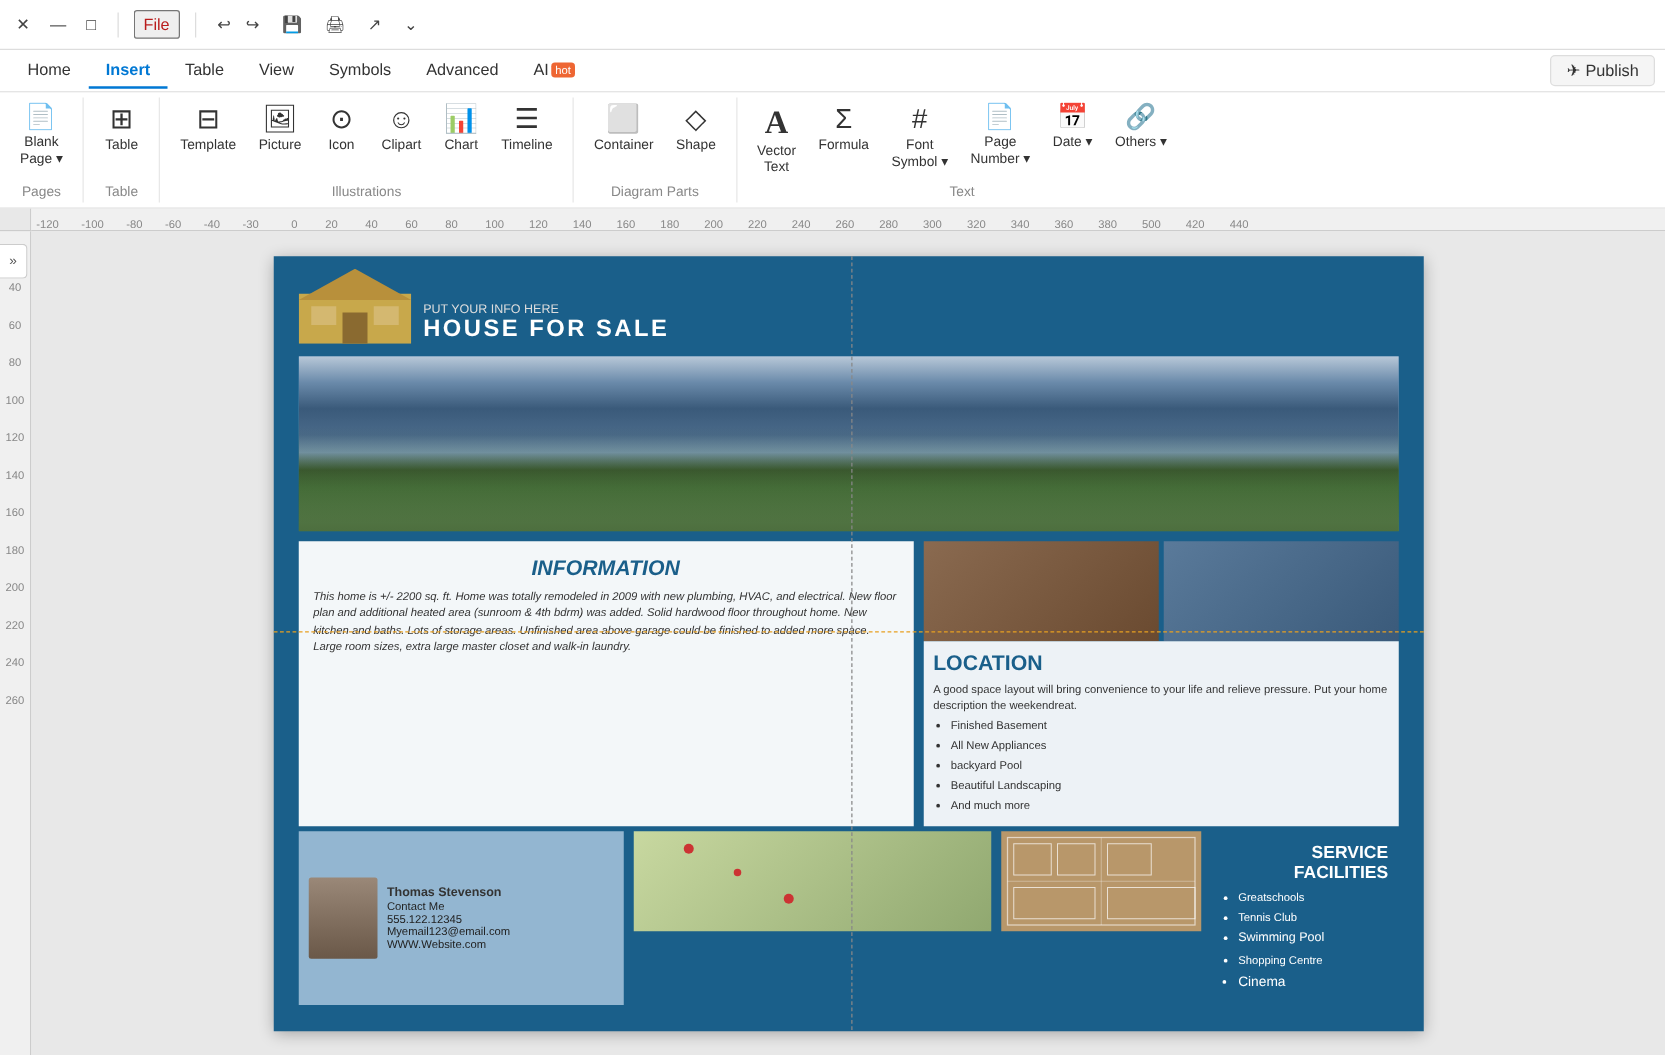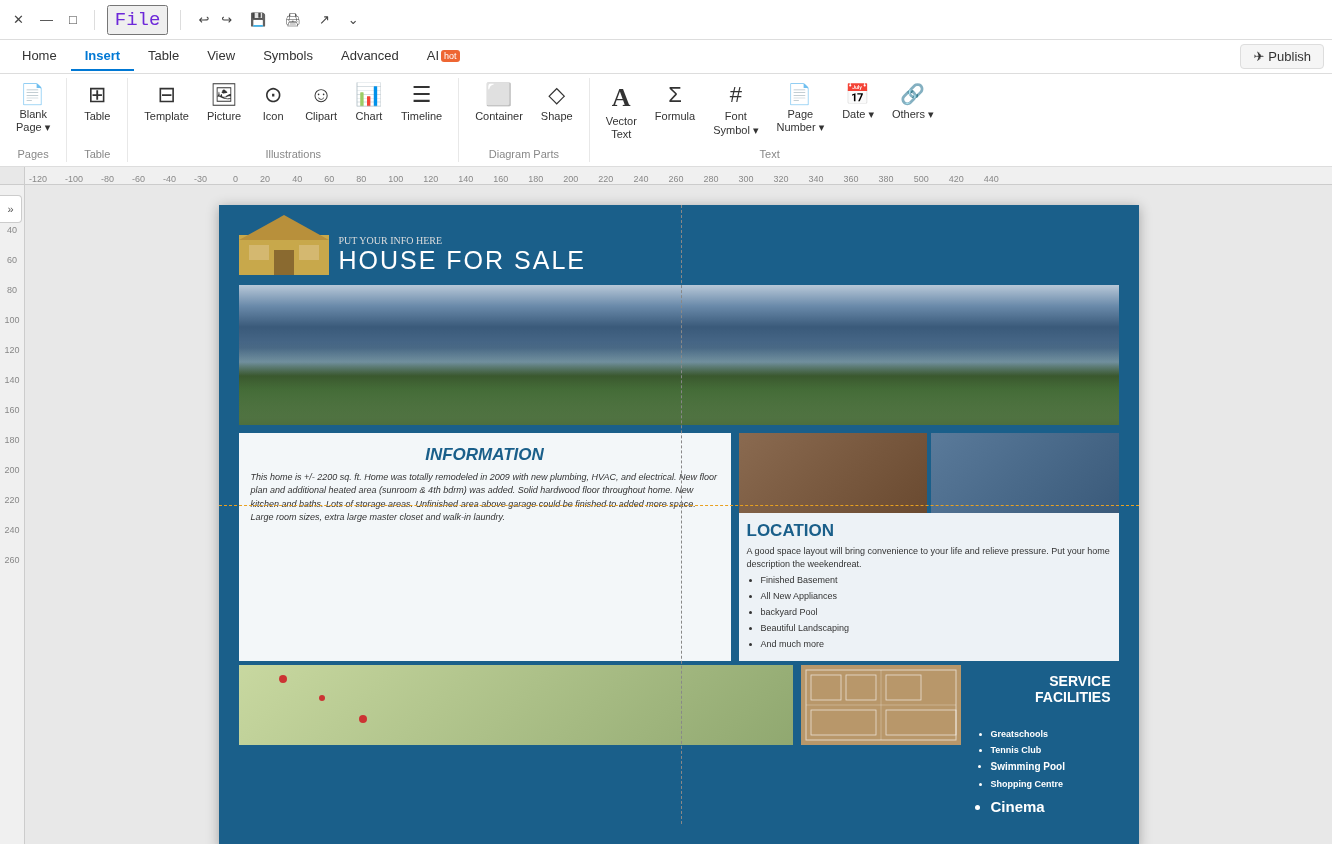--- a/index.html
+++ b/index.html
@@ -5,21 +5,21 @@
     * { box-sizing: border-box; margin: 0; padding: 0; }
     body { font-family: 'Segoe UI', Arial, sans-serif; background: #f0f0f0; width: 1332px; height: 844px; overflow: hidden; display: flex; flex-direction: column; }
 
     
     .title-bar {
       display: flex; align-items: center; background: #fff; border-bottom: 1px solid #ddd;
       padding: 4px 8px; height: 40px; gap: 8px;
     }
     .title-bar-left { display: flex; align-items: center; gap: 6px; }
     .title-btn { cursor: pointer; padding: 2px 5px; border: none; background: none; font-size: 13px; color: #444; }
-    .file-btn { font-size: 19px; color: #6d28d9; cursor: pointer; padding: 2px 6px; font-family: Liberation Mono, monospace; }
+    .file-btn { font-size: 13px; color: #b91c1c; cursor: pointer; padding: 2px 6px; }
     .undo-redo { display: flex; gap: 2px; }
     .toolbar-sep { width: 1px; background: #ddd; height: 20px; margin: 0 4px; }
     .title-spacer { flex: 1; }
 
     
     .menu-bar {
       display: flex; align-items: center; background: #fff; border-bottom: 1px solid #ddd;
       padding: 0 8px; height: 34px;
     }
     .menu-tab {
@@ -84,22 +84,22 @@
     }
 
     
     .page-canvas {
       width: 920px; background: #1a5f8a; position: relative; min-height: 620px;
       box-shadow: 0 2px 12px rgba(0,0,0,0.3);
     }
 
     
     .flyer-header { display: flex; align-items: flex-end; gap: 12px; margin-bottom: 10px; padding: 10px 20px 0 20px; }
-    .put-info { font-size: 10px; color: #ddd; font-family: Liberation Serif, serif; }
-    .house-for-sale { font-size: 25px; font-weight: 400; color: #fff; letter-spacing: 2px; }
+    .put-info { font-size: 10px; color: #ddd; }
+    .house-for-sale { font-size: 19px; font-weight: 700; color: #fff; letter-spacing: 2px; }
 
     .main-photo {
       width: 880px; height: 140px; margin: 0 20px;
       background: linear-gradient(180deg, #5b8ab5 0%, #7aa0c0 30%, #2c5f2e 80%, #3a7340 100%);
       position: relative; overflow: hidden;
     }
 
     .info-section { flex: 1; background: rgba(255,255,255,0.95); padding: 12px; }
     .info-title { color: #1a5f8a; font-size: 17px; font-weight: 900; text-align: center; margin-bottom: 6px; }
     .info-text { font-size: 9px; color: #333; line-height: 1.5; }
@@ -380,20 +380,30 @@
                 <li>backyard Pool</li>
                 <li>Beautiful Landscaping</li>
                 <li>And much more</li>
               </ul>
             </div>
           </div>
         </div>
 
         <div style="display:flex; margin:4px 20px 0 20px; gap:8px;">
 
+          <div class="agent-box">
+            <div style="width:55px; height:65px; background: linear-gradient(180deg, #9a8878, #6a5848); flex-shrink:0; border-radius:2px;"></div>
+            <div class="agent-info">
+              <div class="agent-name">Thomas Stevenson</div>
+              <div>Contact Me</div>
+              <div>555.122.12345</div>
+              <div>Myemail123@email.com</div>
+              <div>WWW.Website.com</div>
+            </div>
+          </div>
 
           <div style="flex:1; height:80px; background: linear-gradient(135deg, #c8d8a0, #90a870); position:relative;">
 
             <div style="position:absolute; top:10px; left:40px; width:8px; height:8px; background:#c33; border-radius:50%;"></div>
             <div style="position:absolute; top:30px; left:80px; width:6px; height:6px; background:#c33; border-radius:50%;"></div>
             <div style="position:absolute; top:50px; left:120px; width:8px; height:8px; background:#c33; border-radius:50%;"></div>
           </div>
 
           <div style="width:160px; height:80px; background: #b8976a; position:relative;">
 
@@ -404,26 +414,26 @@
               <rect x="10" y="10" width="30" height="25" fill="none" stroke="#fff" stroke-width="0.8" opacity="0.7"></rect>
               <rect x="45" y="10" width="30" height="25" fill="none" stroke="#fff" stroke-width="0.8" opacity="0.7"></rect>
               <rect x="85" y="10" width="35" height="25" fill="none" stroke="#fff" stroke-width="0.8" opacity="0.7"></rect>
               <rect x="10" y="45" width="65" height="25" fill="none" stroke="#fff" stroke-width="0.8" opacity="0.7"></rect>
               <rect x="85" y="45" width="70" height="25" fill="none" stroke="#fff" stroke-width="0.8" opacity="0.7"></rect>
             </svg>
           </div>
 
           <div style="width:150px; display:flex; flex-direction:column; justify-content:center; padding:8px;">
             <div style="color:#fff; font-size:14px; font-weight:900; text-align:right; line-height:1.2;">SERVICE<br>FACILITIES</div>
-            <ul style="list-style:disc; padding-left:14px; margin-top:20px;font-weight:bold;">
+            <ul style="list-style:disc; padding-left:14px; margin-top:4px;">
               <li style="font-size:9px; color:#fff; line-height:1.8;">Greatschools</li>
               <li style="font-size:9px; color:#fff; line-height:1.8;">Tennis Club</li>
               <li style="font-size:10px; color:#fff; line-height:1.8;">Swimming Pool</li>
               <li style="font-size:9px; color:#fff; line-height:1.8;">Shopping Centre</li>
-              <li style="font-size:15px; color:#fff; line-height:1.8;">Cinema</li>
+              <li style="font-size:11px; color:#fff; line-height:1.8;">Cinema</li>
             </ul>
           </div>
         </div>
 
         <div style="height:20px;"></div>
       </div>
     </div>
   </div>
 </div>
 

